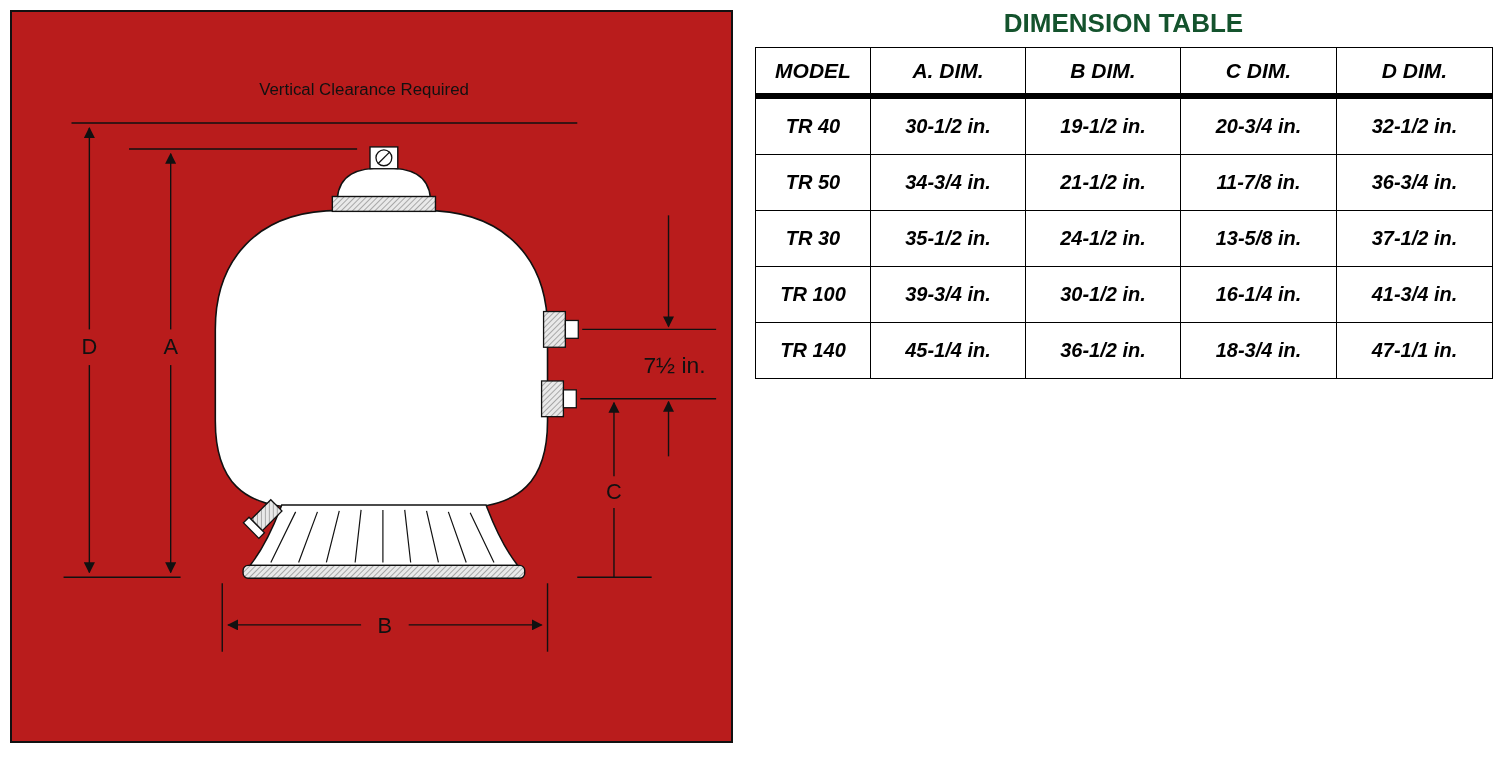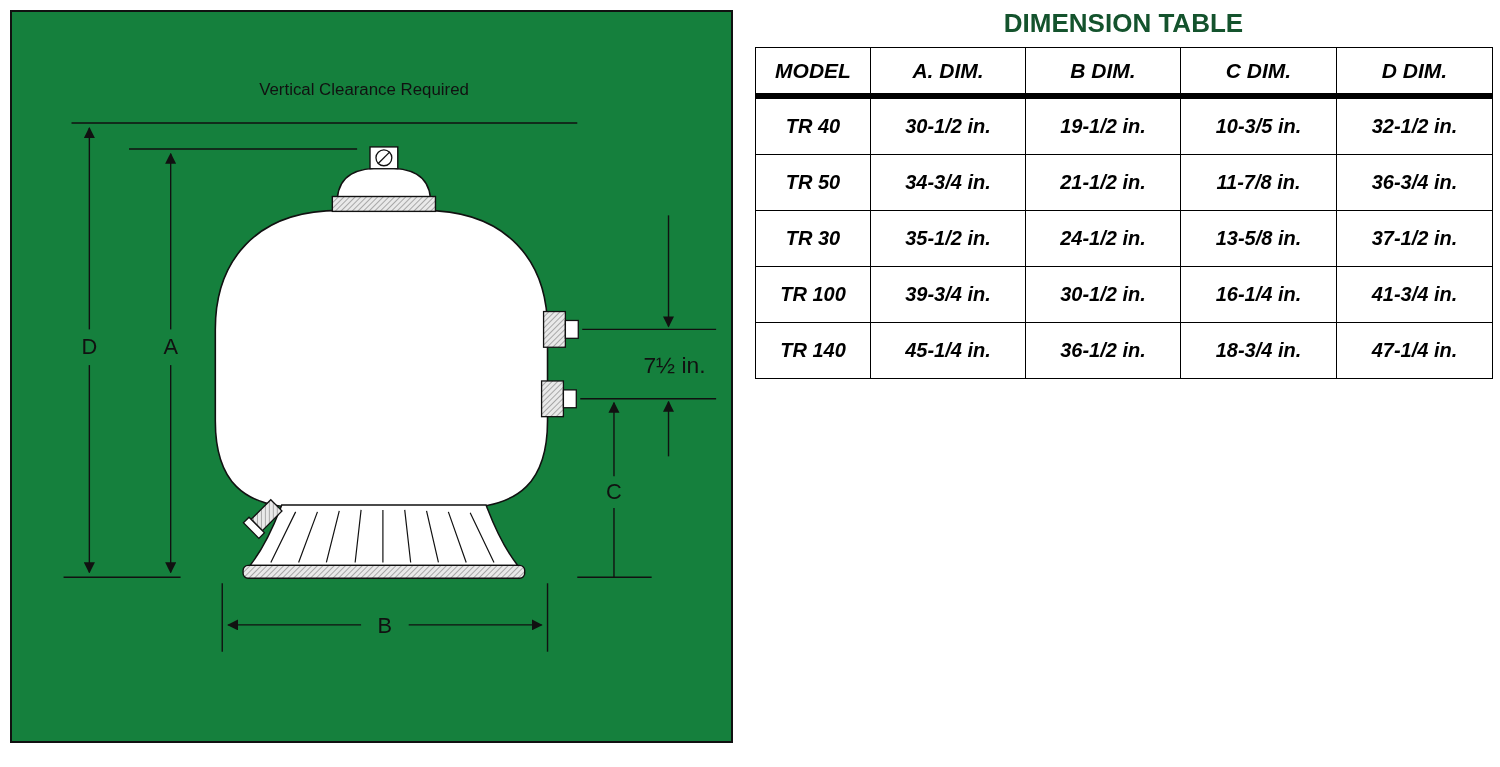--- a/index.html
+++ b/index.html
@@ -13,21 +13,21 @@
     overflow: hidden;
   }
   .diagram-box {
     position: absolute;
     left: 10px;
     top: 10px;
     width: 723px;
     height: 733px;
     border: 2px solid #111;
     box-sizing: border-box;
-    background: #15803d;
+    background: #b91c1c;
   }
   .diagram-box svg { display: block; width: 100%; height: 100%; }
   svg text {
     font-family: "Liberation Sans", sans-serif;
     fill: #111;
   }
   .table-wrap {
     position: absolute;
     left: 755px;
     top: 6px;
@@ -169,21 +169,21 @@
           <th>B DIM.</th>
           <th>C DIM.</th>
           <th>D DIM.</th>
         </tr>
       </thead>
       <tbody>
         <tr>
           <td>TR 40</td>
           <td>30-1/2 in.</td>
           <td>19-1/2 in.</td>
-          <td>10-3/5 in.</td>
+          <td>20-3/4 in.</td>
           <td>32-1/2 in.</td>
         </tr>
         <tr>
           <td>TR 50</td>
           <td>34-3/4 in.</td>
           <td>21-1/2 in.</td>
           <td>11-7/8 in.</td>
           <td>36-3/4 in.</td>
         </tr>
         <tr>
@@ -198,19 +198,19 @@
           <td>39-3/4 in.</td>
           <td>30-1/2 in.</td>
           <td>16-1/4 in.</td>
           <td>41-3/4 in.</td>
         </tr>
         <tr>
           <td>TR 140</td>
           <td>45-1/4 in.</td>
           <td>36-1/2 in.</td>
           <td>18-3/4 in.</td>
-          <td>47-1/4 in.</td>
+          <td>47-1/1 in.</td>
         </tr>
       </tbody>
     </table>
   </div>
 
 </div>
 
 </body></html>

